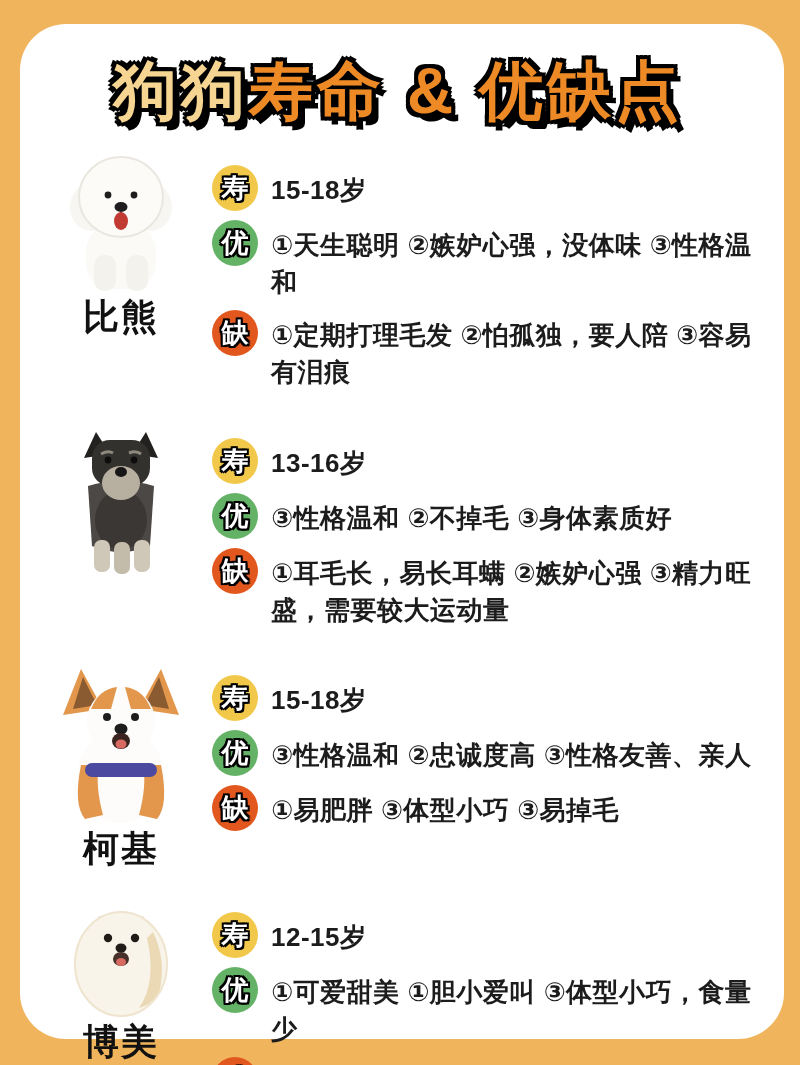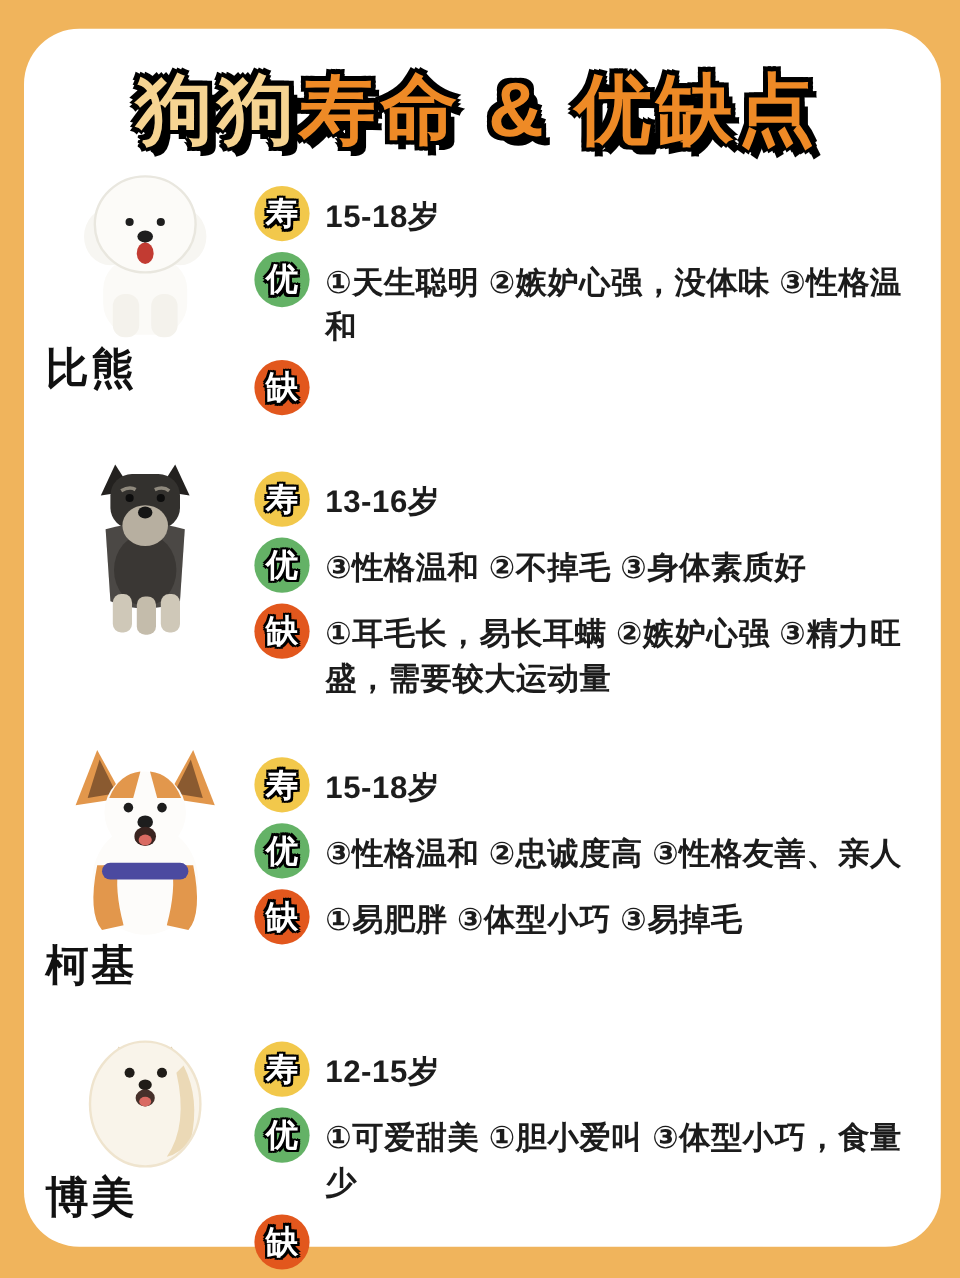--- a/index.html
+++ b/index.html
@@ -20,38 +20,38 @@
     padding: 16px 26px 8px 18px;
     display: flex;
     flex-direction: column;
   }
   
   .title {
     text-align: center;
     font-size: 64px;
     font-weight: 900;
     letter-spacing: 4px;
-    margin: 8px 0 10px 0;
+    margin: 8px 0 20px 0;
     white-space: nowrap;
   }
   .title span {
     text-shadow:
       -4px -4px 0 #000, 4px -4px 0 #000, -4px 4px 0 #000, 4px 4px 0 #000,
       -4px 0 0 #000, 4px 0 0 #000, 0 -4px 0 #000, 0 4px 0 #000,
       7px 8px 0 #000;
   }
   
   .breed {
     display: flex;
     align-items: flex-start;
   }
   .left-col {
     flex: none;
     width: 166px;
-    text-align: left;
+    text-align: center;
   }
   .photo { display: block; margin: 0 auto; }
   .breed-name {
     font-size: 36px;
     font-weight: 800;
     color: #111;
     letter-spacing: 2px;
     margin-top: 0px;
   }
   .right-col {
@@ -126,20 +126,21 @@
         <div class="info-row">
           <span class="badge" style="background-color: rgb(242, 200, 75);">寿</span>
           <span class="row-text">15-18岁</span>
         </div>
         <div class="info-row">
           <span class="badge" style="background-color: rgb(100, 178, 102);">优</span>
           <span class="row-text">①天生聪明 ②嫉妒心强，没体味 ③性格温和</span>
         </div>
         <div class="info-row">
           <span class="badge" style="background-color: rgb(226, 87, 29);">缺</span>
+          <span class="row-text">①定期打理毛发 ②怕孤独，要人陪 ③容易有泪痕</span>
         </div>
       </div>
     </section>
 
     <div class="divider"></div>
 
     <section class="breed">
       <div class="left-col">
         <svg class="photo" width="126" height="148" viewBox="0 0 126 148">
           <path d="M38 4 L52 26 L26 30 Z" fill="#23211f"></path>

